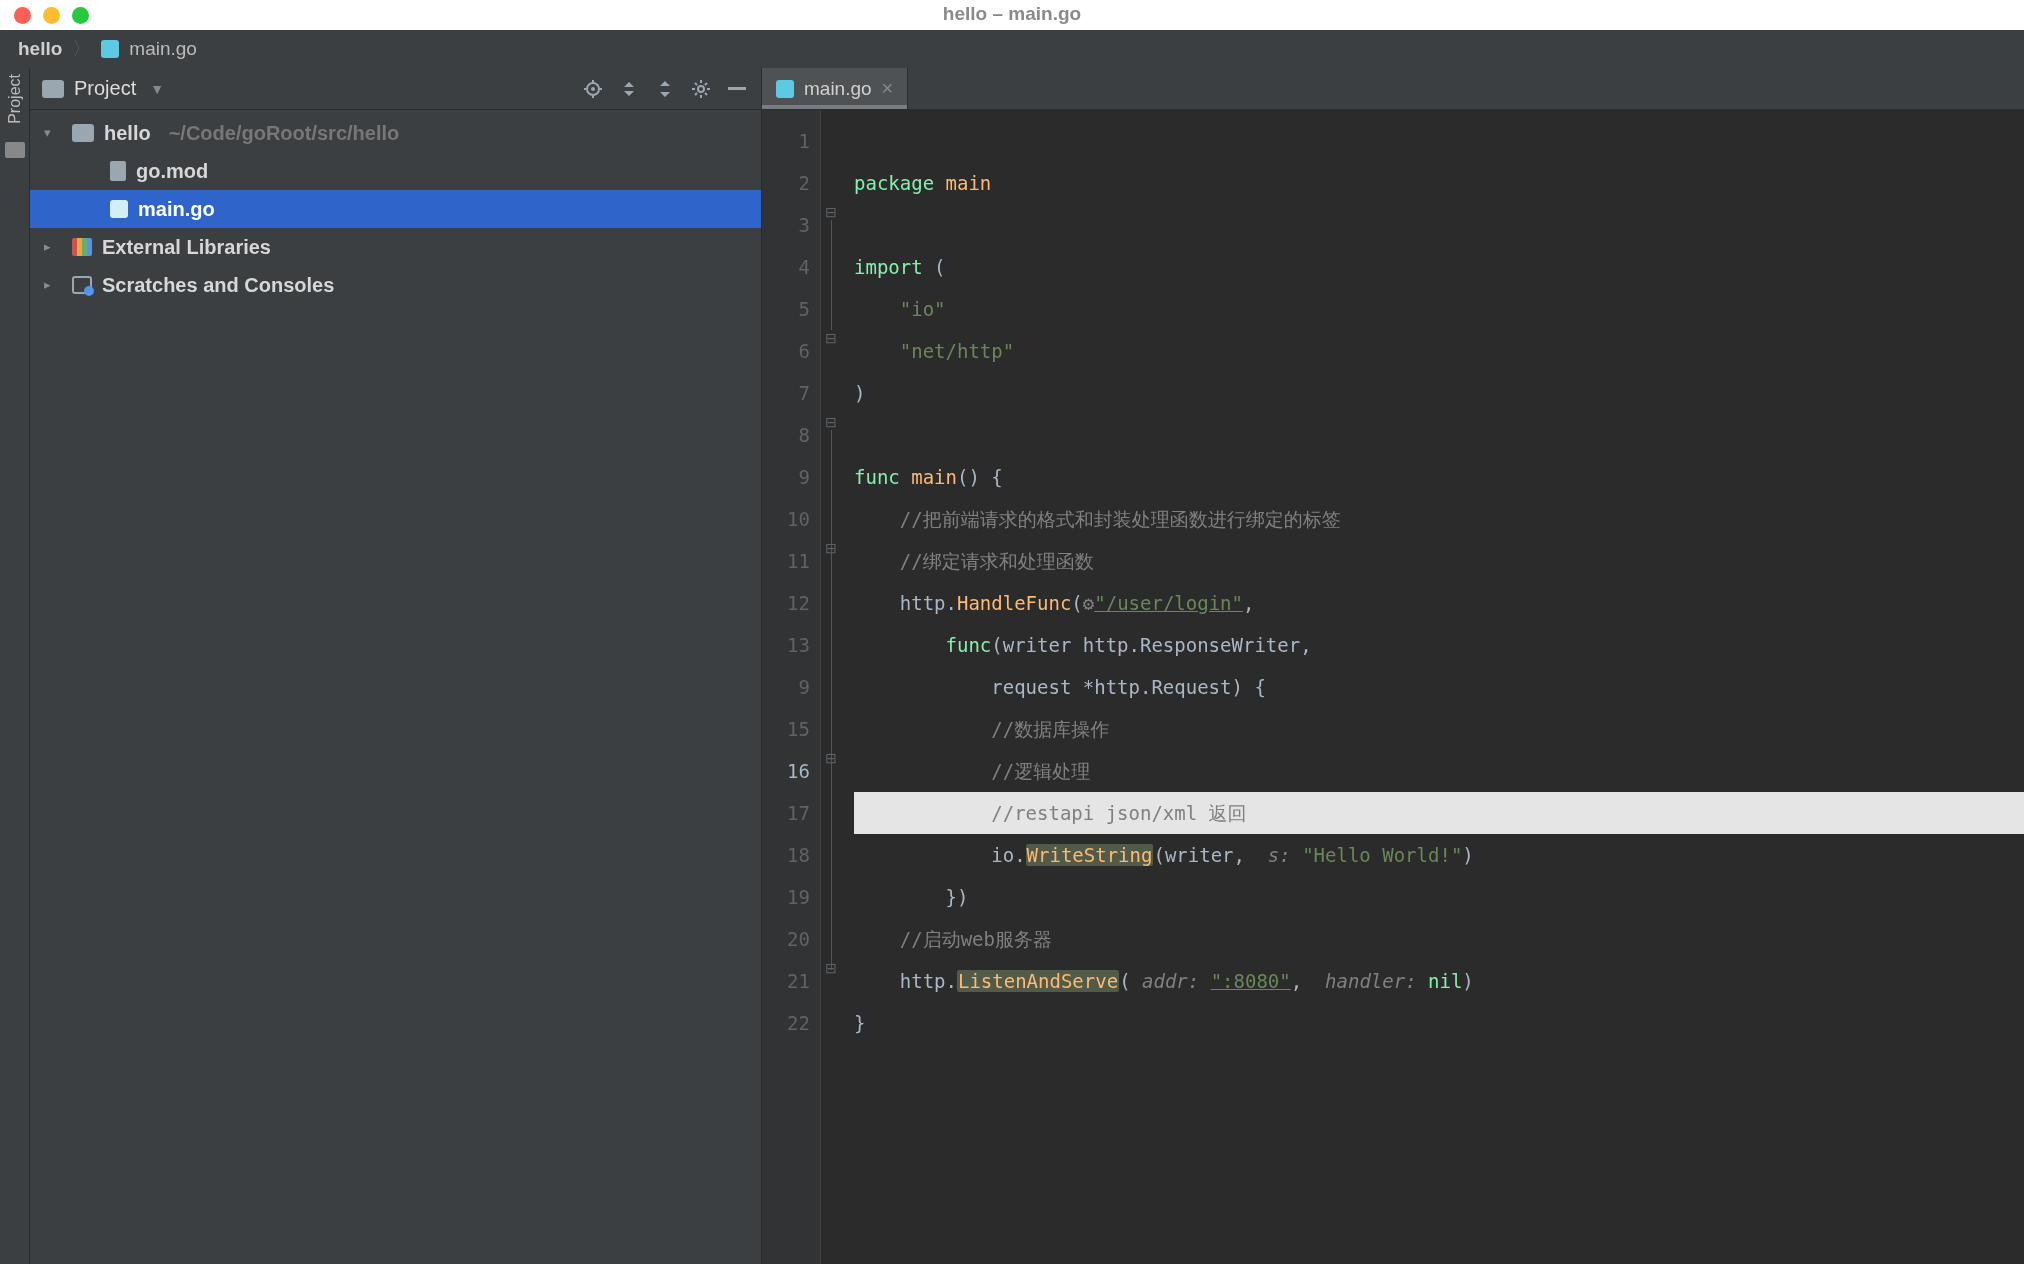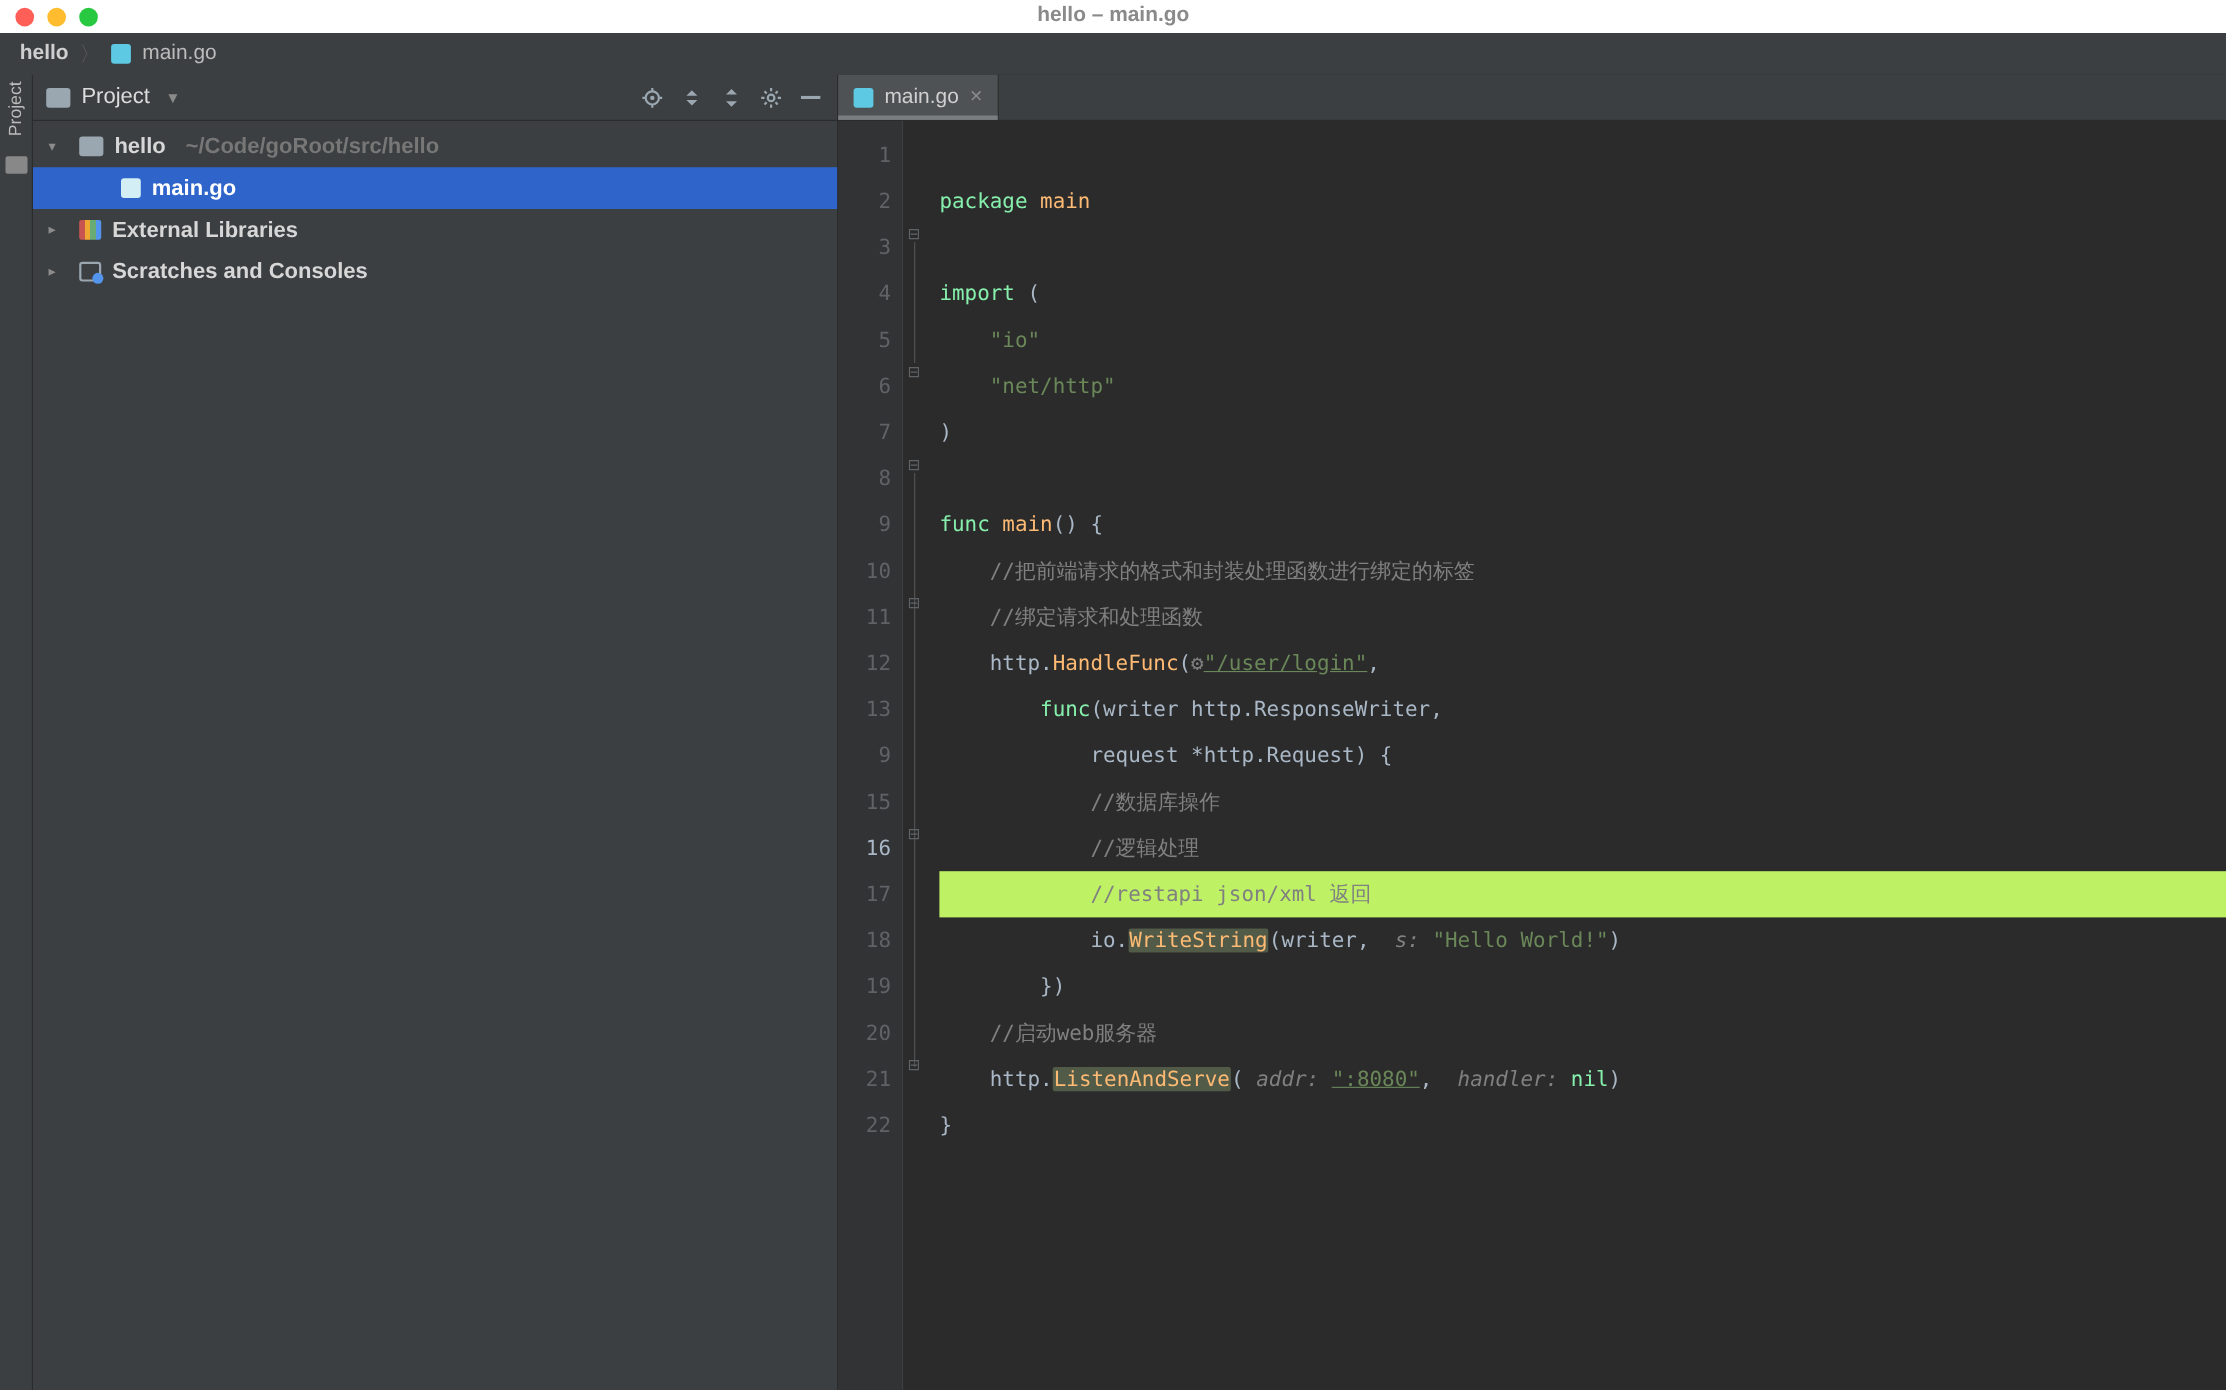--- a/index.html
+++ b/index.html
@@ -195,21 +195,21 @@
     color:#a9b7c6;
     white-space: pre;
   }
   .kw { color:#86efac; }
   .ident { color:#fdba74; }
   .str { color:#6a8759; }
   .cmt { color:#808080; }
   .param { color:#808080; font-style: italic; }
   .hl { background:#515b47; border-radius:2px; padding:0 1px; }
   .ul { text-decoration: underline; text-decoration-color:#6a8759; }
-  .current-line { background:#bef264; display:inline-block; width:100%; }
+  .current-line { background:#e5e5e5; display:inline-block; width:100%; }
 </style>
 </head>
 <body>
 
 <div class="titlebar">
   <div class="traffic-light tl-red"></div>
   <div class="traffic-light tl-yellow"></div>
   <div class="traffic-light tl-green"></div>
   <div class="title-center">hello – main.go</div>
 </div>
@@ -263,20 +263,25 @@
           </svg>
         </span>
     </div>
 
     <div class="tree">
       <div class="tree-item">
         <span class="arrow">▾</span>
         <div class="folder-icon"></div>
         <span class="name">hello</span>
         <span class="path">~/Code/goRoot/src/hello</span>
+      </div>
+      <div class="tree-item depth1">
+        <span class="arrow"></span>
+        <div class="file-icon"></div>
+        <span class="name">go.mod</span>
       </div>
       <div class="tree-item depth1 selected">
         <span class="arrow"></span>
         <span class="gopher-icon"></span>
         <span class="name">main.go</span>
       </div>
       <div class="tree-item">
         <span class="arrow">▸</span>
         <div class="lib-icon"></div>
         <span class="name">External Libraries</span>

